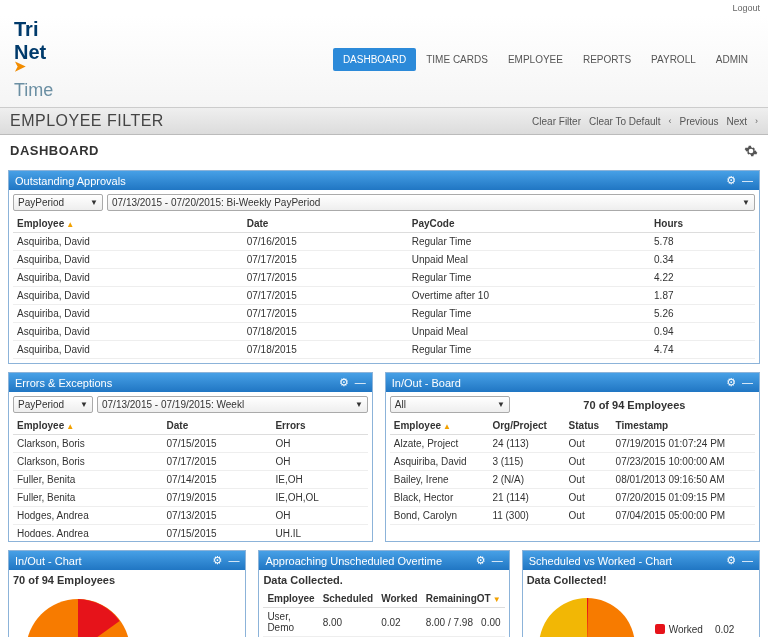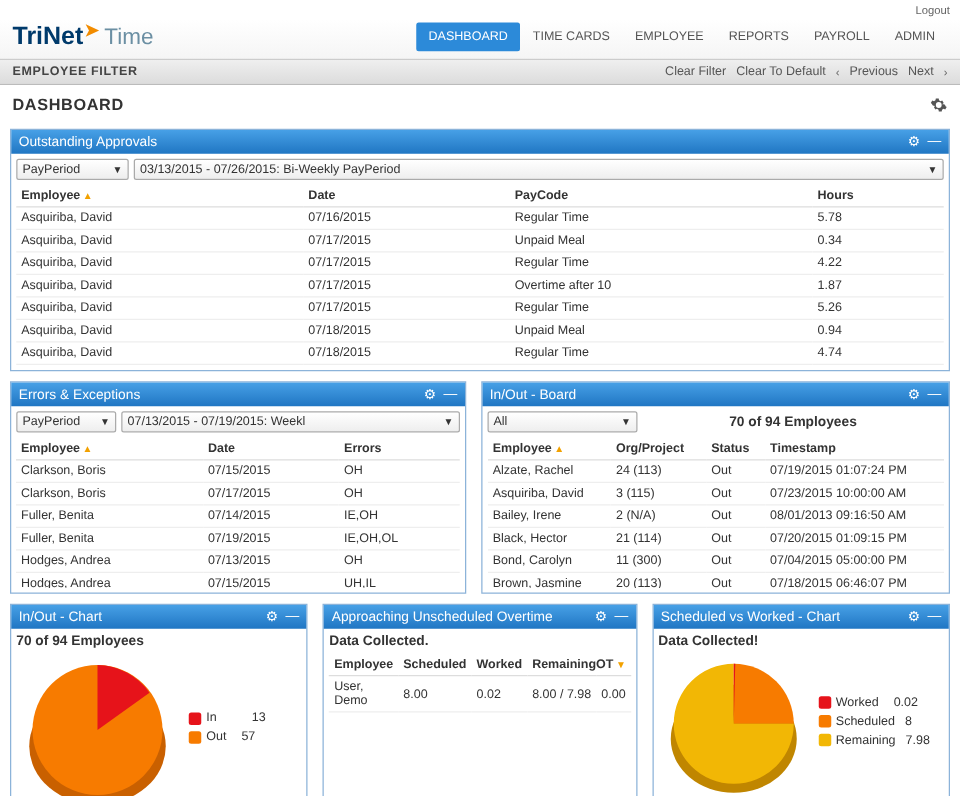--- a/index.html
+++ b/index.html
@@ -1,29 +1,29 @@
 <!DOCTYPE html>
 <html><head>
 <meta charset="utf-8">
 <style>
 * { box-sizing: border-box; margin: 0; padding: 0; }
 body { font-family: Arial, Helvetica, sans-serif; font-size: 11px; background: #fff; color: #333; width: 768px; }
 .topbar { display: flex; justify-content: flex-end; align-items: center; padding: 3px 8px; font-size: 9px; color: #888; background: #fff; }
 .topbar .logout { margin-left: 8px; color: #666; cursor: pointer; }
 .header { display: flex; justify-content: space-between; align-items: center; padding: 2px 10px 6px; background: linear-gradient(#fff,#f5f5f5); border-bottom: 1px solid #ccc; }
-.logo { display: flex; align-items: baseline; font-weight: bold; }
+.logo { display: flex; align-items: baseline; font-weight: bold; flex-direction: column; }
 .logo .tri { color: #003a6b; font-size: 20px; }
 .logo .net { color: #003a6b; font-size: 20px; }
 .logo .arrow { color: #f28c00; font-size: 14px; margin-left: 1px; position: relative; top: -6px; }
 .logo .time { color: #6b8fa3; font-size: 18px; font-weight: normal; margin-left: 4px; }
 .nav { display: flex; }
 .nav .tab { padding: 6px 10px; font-size: 10px; color: #555; cursor: pointer; }
 .nav .tab.active { background: #2c8ad9; color: #fff; border-radius: 2px; }
 .filterbar { display: flex; justify-content: space-between; align-items: center; background: linear-gradient(#efefef,#dcdcdc); padding: 4px 10px; border-bottom: 1px solid #bbb; }
-.filterbar .ef { font-size: 10px; font-weight: bold; letter-spacing: 0.5px; color: #444; }
+.filterbar .ef { font-size: 16px; font-weight: normal; letter-spacing: 0.5px; color: #444; }
 .filterbar .links { font-size: 10px; color: #555; display: flex; gap: 8px; align-items: center; text-align: right; }
 .filterbar .links span { cursor: pointer; }
 .pagetitle { display:flex; justify-content:space-between; align-items:center; padding: 8px 10px; }
 .pagetitle h2 { font-size: 13px; color: #333; letter-spacing: 0.5px; }
 .gear { width: 14px; height: 14px; color: #555; }
 .panel { border: 1px solid #8cb3d9; margin: 4px 8px; background: #fff; }
 .panel-hdr { background: linear-gradient(#47a0e6,#2076c3); color: #fff; padding: 3px 6px; font-size: 11px; display: flex; justify-content: space-between; align-items: center; }
 .panel-hdr .icons { display: flex; gap: 6px; }
 .panel-body { padding: 4px; }
 .selectrow { display: flex; gap: 4px; margin-bottom: 4px; }
@@ -99,21 +99,21 @@
         <span>—</span>
       </div>
   </div>
   <div class="panel-body">
     <div class="selectrow">
       <div class="sel" style="width:90px">
           <span>PayPeriod</span>
           <span class="caret">▼</span>
         </div>
       <div class="sel" style="flex:1">
-          <span>03/13/2015 - 07/26/2015: Bi-Weekly PayPeriod</span>
+          <span>07/13/2015 - 07/20/2015: Bi-Weekly PayPeriod</span>
           <span class="caret">▼</span>
         </div>
     </div>
     <table>
       <thead>
           <tr>
         <th><span>Employee</span><span class="sort">▲</span></th>
         <th>Date</th>
         <th>PayCode</th>
         <th>Hours</th>
@@ -254,21 +254,21 @@
         <thead>
               <tr>
           <th><span>Employee</span><span class="sort">▲</span></th>
           <th>Org/Project</th>
           <th>Status</th>
           <th>Timestamp</th>
         </tr>
             </thead>
         <tbody id="board-body">
               <tr>
-                <td>Alzate, Rachel</td>
+                <td>Alzate, Project</td>
                 <td>24 (113)</td>
                 <td>Out</td>
                 <td>07/19/2015 01:07:24 PM</td>
               </tr>
               <tr>
                 <td>Asquiriba, David</td>
                 <td>3 (115)</td>
                 <td>Out</td>
                 <td>07/23/2015 10:00:00 AM</td>
               </tr>
@@ -282,26 +282,20 @@
                 <td>Black, Hector</td>
                 <td>21 (114)</td>
                 <td>Out</td>
                 <td>07/20/2015 01:09:15 PM</td>
               </tr>
               <tr>
                 <td>Bond, Carolyn</td>
                 <td>11 (300)</td>
                 <td>Out</td>
                 <td>07/04/2015 05:00:00 PM</td>
-              </tr>
-              <tr>
-                <td>Brown, Jasmine</td>
-                <td>20 (113)</td>
-                <td>Out</td>
-                <td>07/18/2015 06:46:07 PM</td>
               </tr>
             </tbody>
       </table>
       </div>
     </div>
   </div>
 </div>
 
 <div class="row3">
   <div class="panel third">

